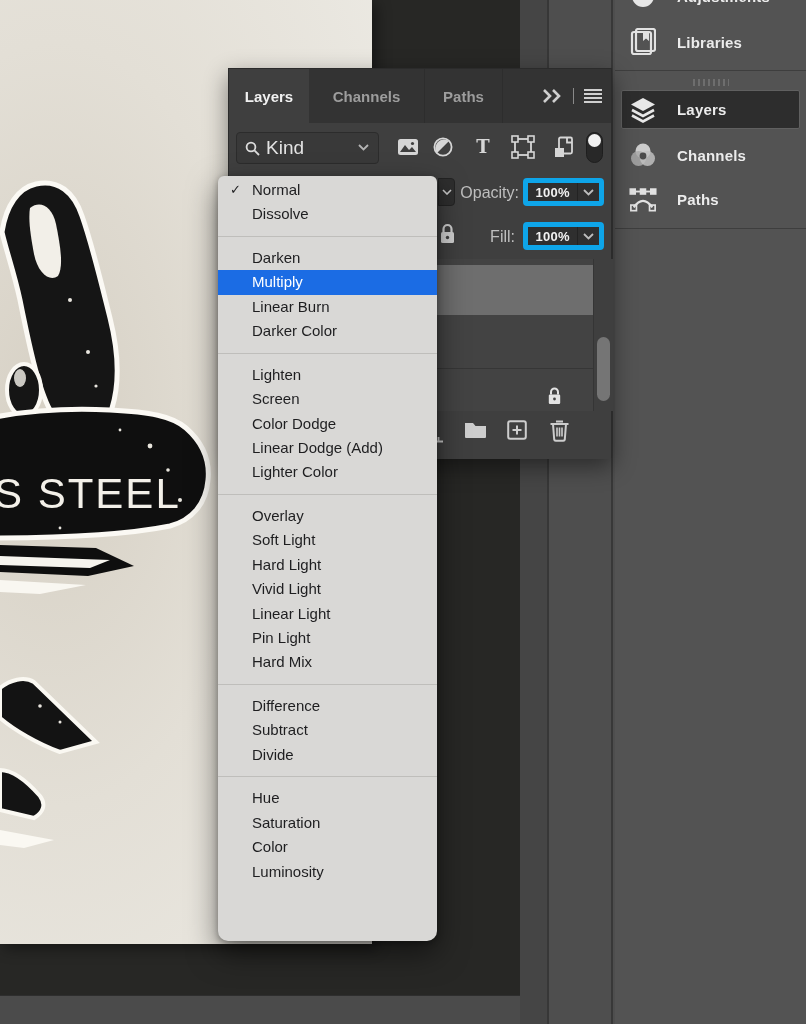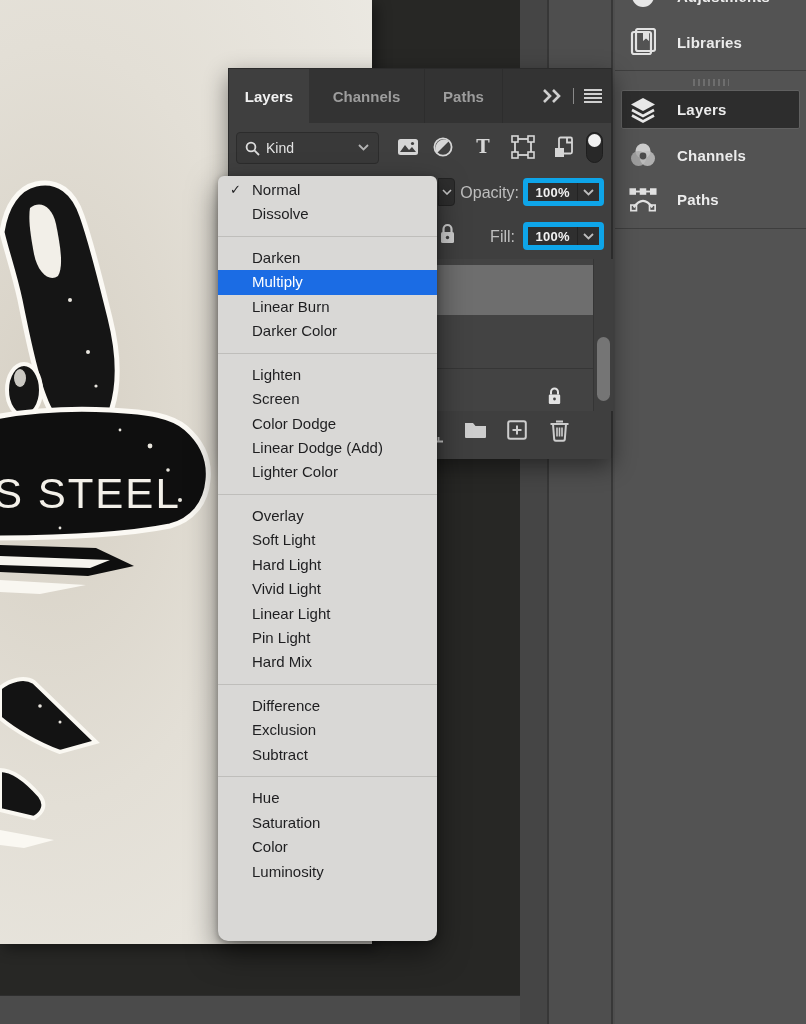--- a/index.html
+++ b/index.html
@@ -37,21 +37,21 @@
   .tab { height:54px; display:flex; align-items:center; justify-content:center; font-size:15px;
          font-weight:600; color:#9d9d9d; border-right:1px solid #2d2d2d; cursor:default; }
   .tab.t0 { width:80px; } .tab.t1 { width:116px; } .tab.t2 { width:78px; }
   .tab.active { background:#3f3f3f; color:#f1f1f1; font-weight:700; border-right:none; }
   #tab-extra { position:absolute; right:8px; top:0; height:54px; display:flex; align-items:center; gap:9px; }
   #tab-extra .vbar { width:1px; height:16px; background:#8a8a8a; }
 
   #filter-row { position:absolute; left:0; top:54px; width:100%; height:48px; background:#3f3f3f; }
   #kind-combo { position:absolute; left:7px; top:9px; width:143px; height:32px; background:#393939;
                 border:1px solid #2c2c2c; border-radius:4px; display:flex; align-items:center; }
-  #kind-combo .klabel { font-size:14px; color:#e3e3e3; margin-left:6px; }
+  #kind-combo .klabel { font-size:19px; color:#e3e3e3; margin-left:6px; }
   #kind-combo .kchev { position:absolute; right:9px; top:11px; }
   .ficon { position:absolute; top:12px; width:24px; height:24px; display:flex; align-items:center;
            justify-content:center; color:#d6d6d6; }
   .ficon.serifT { font-family:"DejaVu Serif", serif; font-weight:700; font-size:18px; line-height:1; }
   #filter-toggle { position:absolute; left:357px; top:9px; width:17px; height:31px; background:#282828;
                    border:1px solid #1e1e1e; border-radius:9px; }
   #filter-toggle .ball { position:absolute; left:1px; top:1px; width:13px; height:13px; border-radius:50%; background:#f2f2f2; }
 
   .combo { position:absolute; height:28px; background:#2f2f2f; border:5px solid #0ea5e9; border-radius:4px;
            display:flex; align-items:stretch; }
@@ -380,20 +380,20 @@
     <div class="menu-sep"></div>
     <div class="menu-item"><span>Overlay</span></div>
     <div class="menu-item"><span>Soft Light</span></div>
     <div class="menu-item"><span>Hard Light</span></div>
     <div class="menu-item"><span>Vivid Light</span></div>
     <div class="menu-item"><span>Linear Light</span></div>
     <div class="menu-item"><span>Pin Light</span></div>
     <div class="menu-item"><span>Hard Mix</span></div>
     <div class="menu-sep"></div>
     <div class="menu-item"><span>Difference</span></div>
-    <div class="menu-item"><span>Exclusion</span></div>
     <div class="menu-item"><span>Subtract</span></div>
+    <div class="menu-item"><span>Divide</span></div>
     <div class="menu-sep"></div>
     <div class="menu-item"><span>Hue</span></div>
     <div class="menu-item"><span>Saturation</span></div>
     <div class="menu-item"><span>Color</span></div>
     <div class="menu-item"><span>Luminosity</span></div>
   </div>
 
 </body></html>

